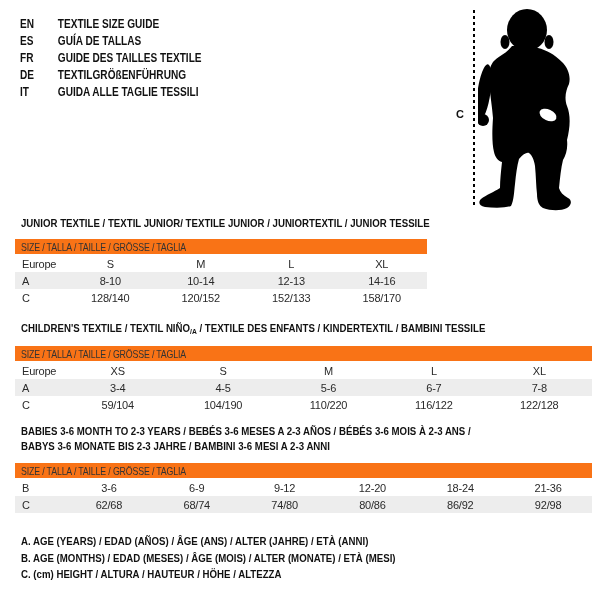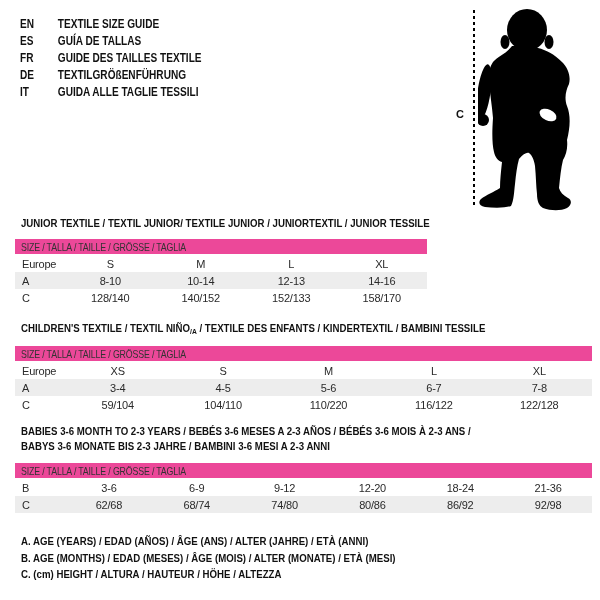--- a/index.html
+++ b/index.html
@@ -25,21 +25,21 @@
   #junior-title{left:21px;top:216px;}
   #children-title{left:21px;top:321px;}
   #babies-title{left:21px;top:424px;}
   .sub-a{font-size:8px;vertical-align:-2px;}
 
   
   .tbl{left:15px;font-size:11px;letter-spacing:-0.2px;color:#2a2a2a;}
   #junior-tbl{top:239px;width:412px;}
   #children-tbl{top:346px;width:577px;}
   #babies-tbl{top:463px;width:577px;}
-  .band{height:15px;background:#ec4899;display:flex;align-items:center;
+  .band{height:15px;background:#f97316;display:flex;align-items:center;
     padding-left:6px;box-sizing:border-box;color:#333;margin-bottom:1px;}
   .band .cond{font-size:10.5px;}
   .trow{display:grid;height:17px;align-items:center;text-align:center;}
   #junior-tbl .trow{grid-template-columns:50px repeat(4,1fr);}
   #children-tbl .trow{grid-template-columns:50px repeat(5,1fr);}
   #babies-tbl .trow{grid-template-columns:50px repeat(6,1fr);}
   .rlabel{text-align:left;padding-left:7px;}
   .stripe{background:#ededed;}
 
   
@@ -87,21 +87,21 @@
   <div class="trow stripe">
     <div class="rlabel">A</div>
     <div>8-10</div>
     <div>10-14</div>
     <div>12-13</div>
     <div>14-16</div>
   </div>
   <div class="trow">
     <div class="rlabel">C</div>
     <div>128/140</div>
-    <div>140/152</div>
+    <div>120/152</div>
     <div>152/133</div>
     <div>158/170</div>
   </div>
 </div>
 
 <div class="abs sec-title cond" id="children-title"><span>CHILDREN'S TEXTILE / TEXTIL NIÑO</span><span class="sub-a">/A</span><span> / TEXTILE DES ENFANTS / KINDERTEXTIL / BAMBINI TESSILE</span></div>
 <div class="abs tbl" id="children-tbl">
   <div class="band">
       <span class="cond">SIZE / TALLA / TAILLE / GRÖSSE / TAGLIA</span>
     </div>
@@ -117,21 +117,21 @@
     <div class="rlabel">A</div>
     <div>3-4</div>
     <div>4-5</div>
     <div>5-6</div>
     <div>6-7</div>
     <div>7-8</div>
   </div>
   <div class="trow">
     <div class="rlabel">C</div>
     <div>59/104</div>
-    <div>104/110</div>
+    <div>104/190</div>
     <div>110/220</div>
     <div>116/122</div>
     <div>122/128</div>
   </div>
 </div>
 
 <div class="abs sec-title cond" id="babies-title">
   <div>BABIES 3-6 MONTH TO 2-3 YEARS / BEBÉS 3-6 MESES A 2-3 AÑOS / BÉBÉS 3-6 MOIS À 2-3 ANS /</div>
   <div>BABYS 3-6 MONATE BIS 2-3 JAHRE / BAMBINI 3-6 MESI A 2-3 ANNI</div>
 </div>

